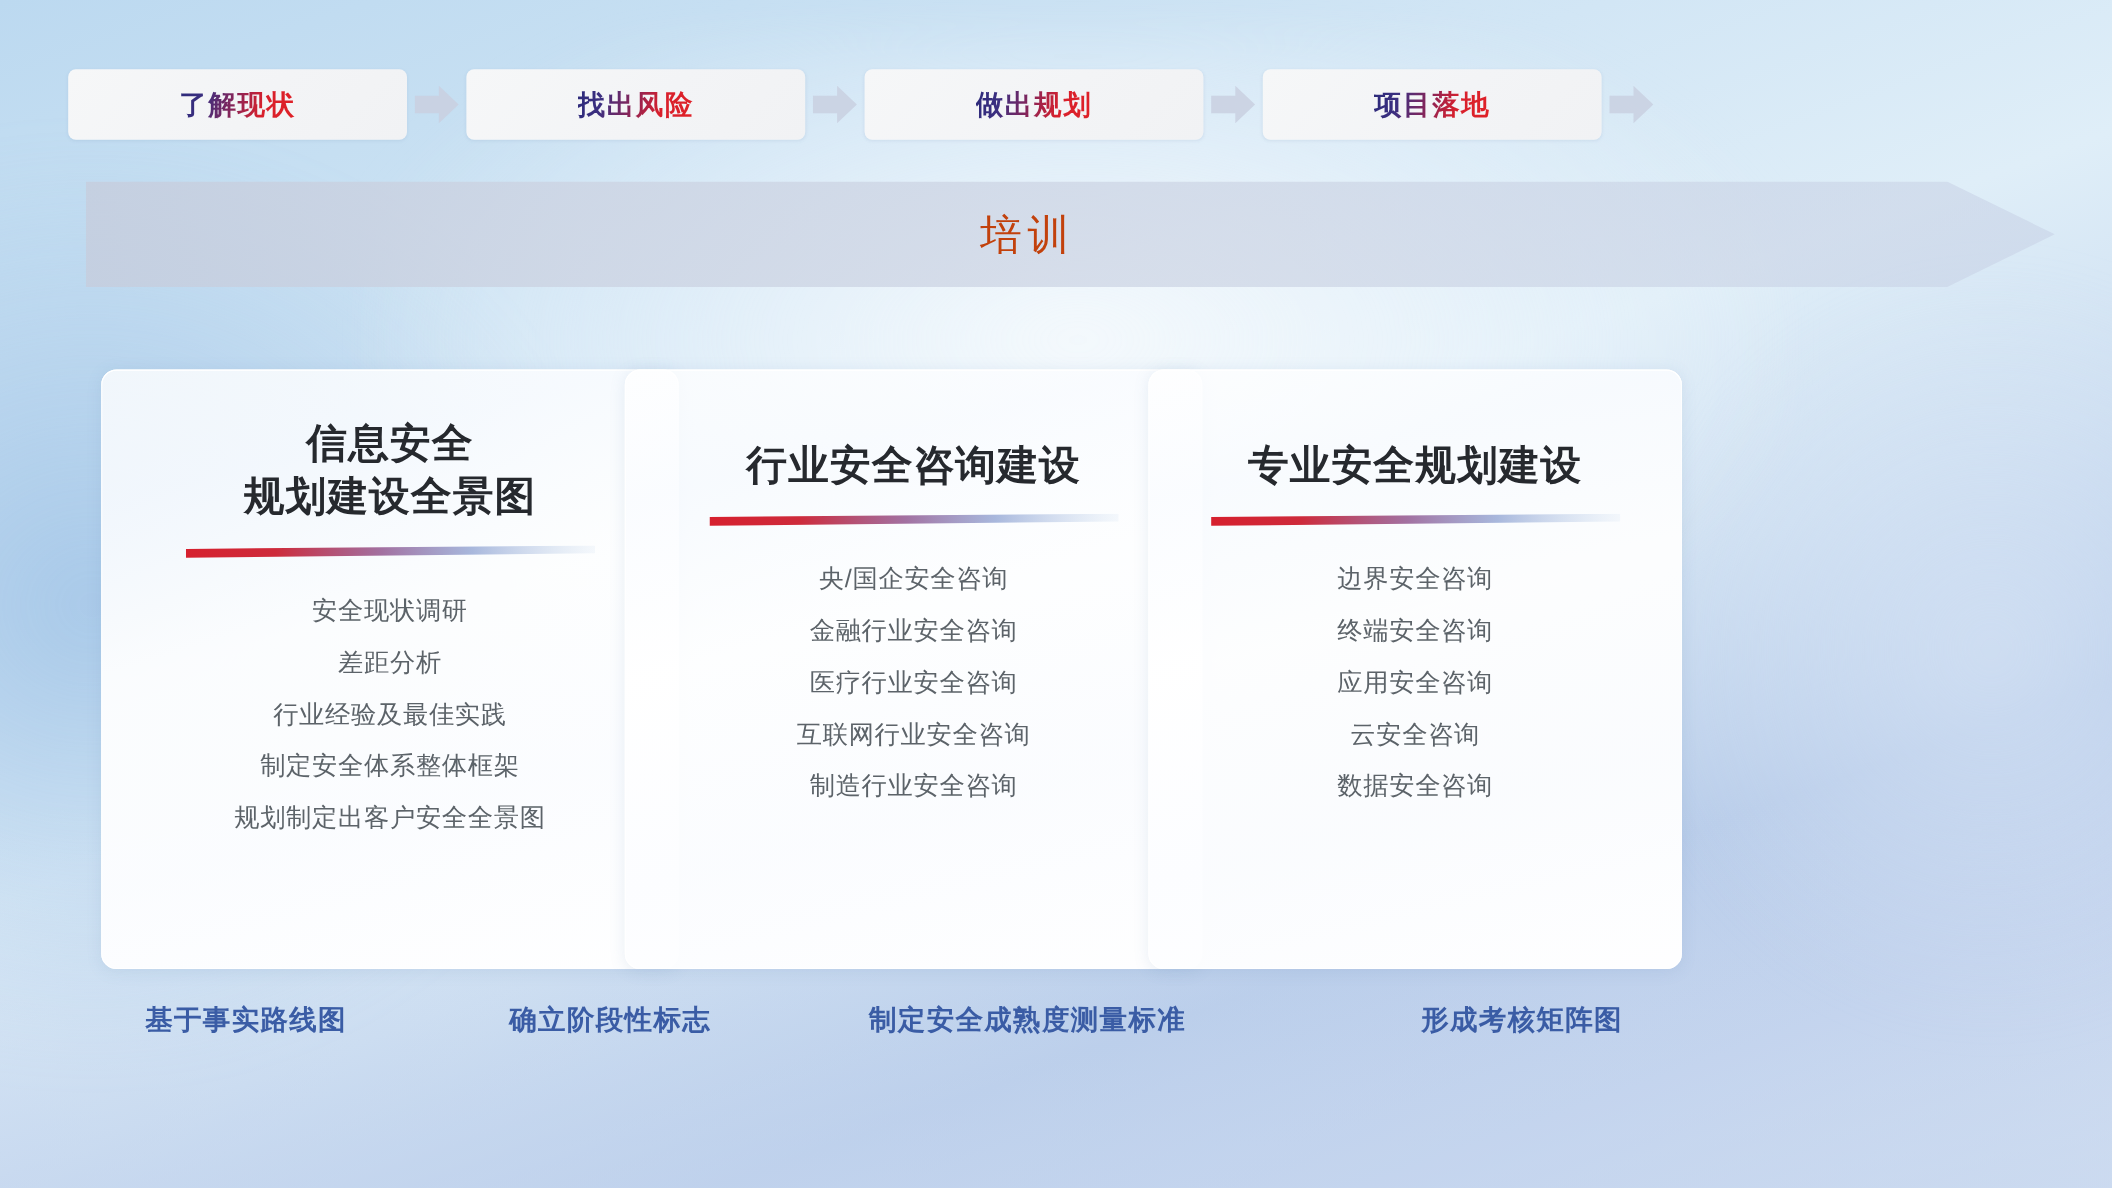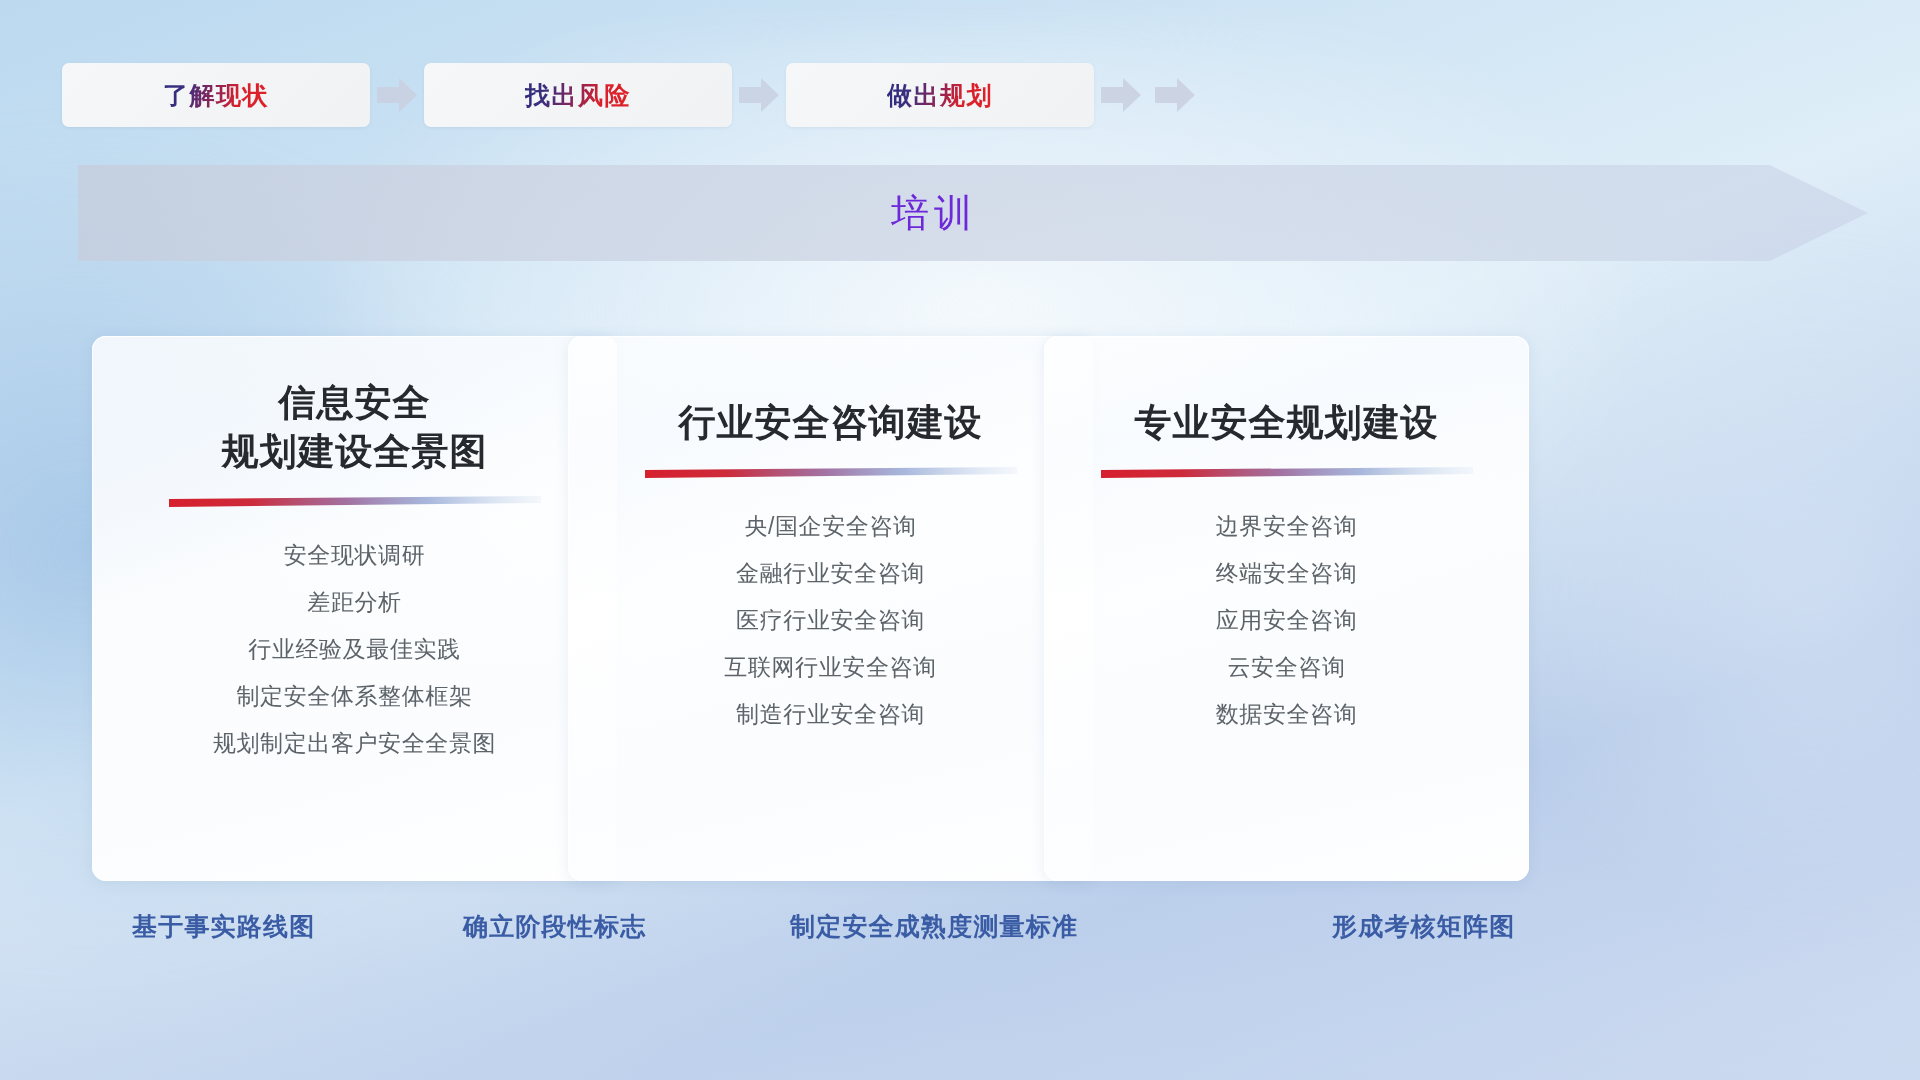--- a/index.html
+++ b/index.html
@@ -118,21 +118,21 @@
   }
   .training-label {
     position: absolute;
     left: 0; top: 0;
     width: 1712px; height: 96px;
     display: flex;
     align-items: center;
     justify-content: center;
     font-size: 38px;
     font-weight: 400;
-    color: #6d28d9;
+    color: #c2410c;
     letter-spacing: 5px;
     text-align: center;
   }
 
   
   .cards {
     position: absolute;
     left: 0; top: 336px;
     width: 1920px; height: 545px;
   }
@@ -220,21 +220,21 @@
     font-size: 25px;
     font-weight: 700;
     color: #3a5ca5;
     letter-spacing: 1.2px;
     white-space: nowrap;
     text-align: center;
   }
   .fl-1 { left: 132px; }
   .fl-2 { left: 463px; }
   .fl-3 { left: 790px; }
-  .fl-4 { left: 1292px; margin-left: 40px; }
+  .fl-4 { left: 1292px; }
 </style>
 </head>
 <body>
 
 <div class="bg-base"></div>
 <div class="bg-glow-left"></div>
 <div class="bg-glow-center"></div>
 <div class="bg-glow-right"></div>
 <div class="bg-glow-bottom"></div>
 
@@ -260,20 +260,23 @@
 
   <div class="process-step">
     <span class="process-label">做出规划</span>
   </div>
   <div class="process-arrow">
     <svg width="40" height="34" viewBox="0 0 40 34" aria-hidden="true">
       <path d="M0 9 L22 9 L22 0 L40 17 L22 34 L22 25 L0 25 Z" fill="#c9d0e0" opacity="0.85"></path>
     </svg>
   </div>
 
+  <div class="process-step">
+    <span class="process-label">项目落地</span>
+  </div>
   <div class="process-arrow">
     <svg width="40" height="34" viewBox="0 0 40 34" aria-hidden="true">
       <path d="M0 9 L22 9 L22 0 L40 17 L22 34 L22 25 L0 25 Z" fill="#c9d0e0" opacity="0.85"></path>
     </svg>
   </div>
 
 </div>
 
 <div class="training-banner">
   <svg viewBox="0 0 1790 96" preserveAspectRatio="none">

